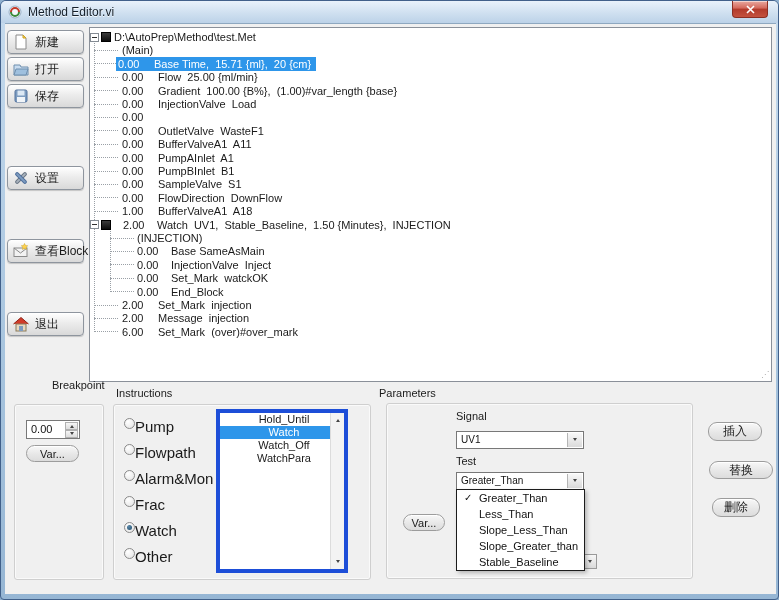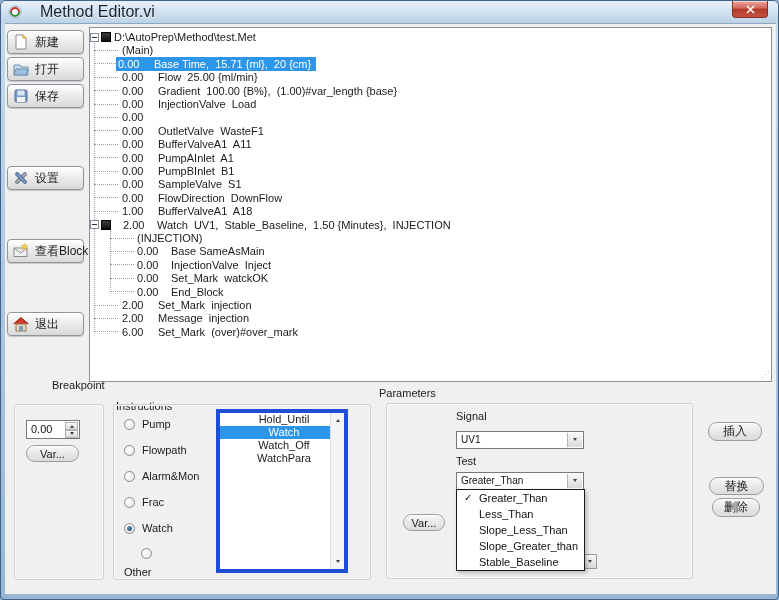--- a/index.html
+++ b/index.html
@@ -5,21 +5,21 @@
   html,body{margin:0;padding:0;background:#8fb0cf;}
   *{box-sizing:border-box;}
   #window{position:relative;width:779px;height:600px;
     background:linear-gradient(180deg,#c6dbee,#a7c4de 60%,#96b6d4);
     border:1px solid #41608a;border-radius:6px 6px 4px 4px;overflow:hidden;
     font-family:"Liberation Sans","DejaVu Sans",sans-serif;}
   
   #titlebar{position:absolute;left:0;top:0;right:0;height:22px;
     background:linear-gradient(180deg,#e9f2fb,#cfe0f0 55%,#bcd2e8);
     display:flex;align-items:center;padding-left:7px;gap:6px;}
-  #title-text{font-size:16px;color:#15202b;text-shadow:0 1px 0 rgba(255,255,255,.8);margin-left:12px;}
+  #title-text{font-size:12px;color:#15202b;text-shadow:0 1px 0 rgba(255,255,255,.8);}
   #close-btn{position:absolute;right:10px;top:0;width:36px;height:17px;
     border:1px solid #8c2e22;border-top:none;border-radius:0 0 4px 4px;
     background:linear-gradient(180deg,#e9a9a0,#d4675a 45%,#b23a2b 50%,#c4523f);
     display:flex;align-items:center;justify-content:center;
     box-shadow:inset 0 1px 0 rgba(255,255,255,.5);}
   
   #client{position:absolute;left:4px;top:22px;width:771px;height:571px;
     background:#f0f0f0;border-top:1px solid #8ea8c0;}
   
   .tb-btn{position:absolute;left:2px;width:77px;height:24px;cursor:default;
@@ -62,21 +62,21 @@
   .spin.up{top:0;} .spin.dn{top:8px;}
   .tri-up{width:0;height:0;border:2px solid transparent;border-bottom:3px solid #444;margin-bottom:1px;}
   .tri-dn{width:0;height:0;border:2px solid transparent;border-top:3px solid #444;margin-top:1px;}
   
   .btn{position:absolute;border:1px solid #9c9c9c;border-radius:9px;cursor:default;
     background:linear-gradient(180deg,#f8f8f8,#e7e7e7 55%,#dcdcdc);
     font-size:11px;color:#1a1a1a;display:flex;align-items:center;justify-content:center;
     box-shadow:inset 0 1px 0 #fff;}
   .btn.cn{font-size:12px;}
   
-  .radio-row{position:absolute;display:flex;align-items:flex-end;gap:7px;font-size:11px;color:#1a1a1a;}
+  .radio-row{position:absolute;display:flex;align-items:flex-start;gap:0;font-size:15px;color:#1a1a1a;}
   .rb{width:11px;height:11px;border-radius:50%;border:1px solid #8a8a8a;
     background:radial-gradient(circle at 35% 30%,#fff,#e2e2e2);}
   .rb.on::after{content:"";display:block;width:5px;height:5px;margin:2px;border-radius:50%;
     background:radial-gradient(circle at 35% 30%,#5a87a8,#23506e);}
   
   #ilist{position:absolute;left:211px;top:385px;width:132px;height:164px;
     background:#fff;border:4px solid #1d4ed8;overflow:hidden;text-align:center;}
   .li{height:13px;line-height:13px;font-size:11px;padding-left:4px;color:#1a1a1a;white-space:pre;}
   .li.sel{background:#2e96ea;color:#fff;}
   .sb{position:absolute;right:0;top:0;width:14px;height:100%;background:#f3f3f3;border-left:1px solid #dcdcdc;}
@@ -217,21 +217,21 @@
         <span class="spin up">
             <span class="tri-up"></span>
           </span>
         <span class="spin dn">
             <span class="tri-dn"></span>
           </span>
       </span>
     </div>
     <div class="btn" style="left:21px;top:421px;width:53px;height:17px;">Var...</div>
 
-    <span class="sec-label" style="left:111px;top:376px;">Instructions</span>
+    <span class="sec-label" style="left:111px;top:363px;">Instructions</span>
     <div class="group" style="left:108px;top:380px;width:258px;height:176px;"></div>
     <div id="radios">
         <div class="radio-row" style="left: 119px; top: 394px;">
           <span class="rb"></span>
           <span>Pump</span>
         </div>
         <div class="radio-row" style="left: 119px; top: 420px;">
           <span class="rb"></span>
           <span>Flowpath</span>
         </div>
@@ -240,21 +240,21 @@
           <span>Alarm&amp;Mon</span>
         </div>
         <div class="radio-row" style="left: 119px; top: 472px;">
           <span class="rb"></span>
           <span>Frac</span>
         </div>
         <div class="radio-row" style="left: 119px; top: 498px;">
           <span class="rb on"></span>
           <span>Watch</span>
         </div>
-        <div class="radio-row" style="left: 119px; top: 524px; flex-direction: column;">
+        <div class="radio-row" style="left: 119px; top: 524px;">
           <span class="rb"></span>
           <span>Other</span>
         </div>
       </div>
     <div id="ilist">
       <div id="ilist-items">
           <div class="li">Hold_Until</div>
           <div class="li sel">Watch</div>
           <div class="li">Watch_Off</div>
           <div class="li">WatchPara</div>
@@ -291,16 +291,16 @@
       </div>
     <div id="test-popup">
         <div class="opt"><span class="chk">✓</span><span>Greater_Than</span></div>
         <div class="opt"><span>Less_Than</span></div>
         <div class="opt"><span>Slope_Less_Than</span></div>
         <div class="opt"><span>Slope_Greater_than</span></div>
         <div class="opt"><span>Stable_Baseline</span></div>
       </div>
 
     <div class="btn cn" style="left:703px;top:398px;width:54px;height:19px;">插入</div>
-    <div class="btn cn" style="left:704px;top:437px;width:55px;height:18px;margin-top:16px;">替换</div>
+    <div class="btn cn" style="left:704px;top:437px;width:64px;height:18px;">替换</div>
     <div class="btn cn" style="left:707px;top:474px;width:48px;height:19px;">删除</div>
   </div>
 </div>
 
 </body></html>

